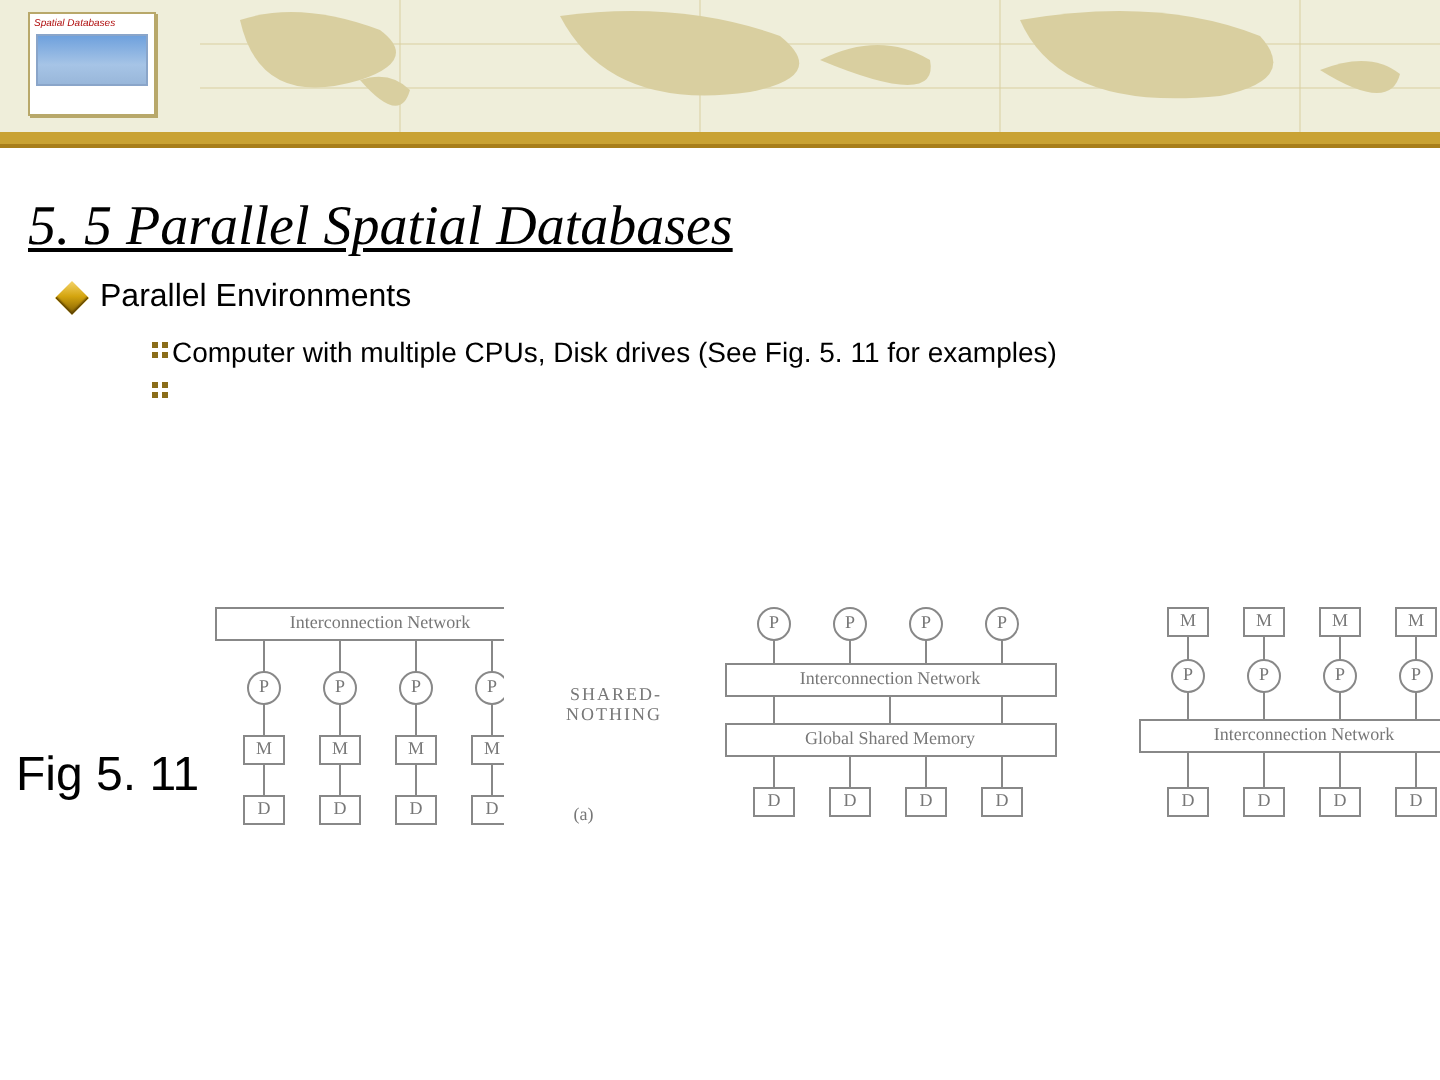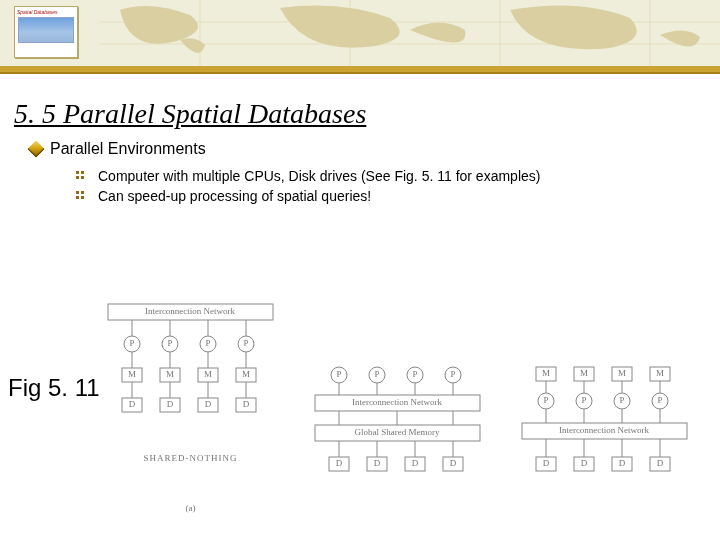--- a/index.html
+++ b/index.html
@@ -82,21 +82,21 @@
     box-shadow: inset -1px -1px 1px #5f4400;
     flex: none;
   }
   .sub-list {
     margin-left: 46px;
   }
   .lvl2 {
     font-size: 14px;
     line-height: 20px;
     display: flex;
-    gap: 12px;
+    gap: 0;
     align-items: flex-start;
   }
   .dots4 {
     width: 10px;
     height: 10px;
     position: relative;
     flex: none;
     margin-top: 5px;
   }
   .dots4 span {
@@ -126,22 +126,23 @@
     width: 620px;
     color: #6a6a6a;
     font-family: "Times New Roman", serif;
     font-size: 10px;
     display: flex;
     gap: 22px;
     align-items: flex-end;
   }
   .arch {
     display: flex;
-    flex-direction: column;
+    flex-direction: row;
     align-items: center;
+    text-align: right;
   }
   svg { display: block; }
   .node-rect {
     fill: #fff;
     stroke: #888;
     stroke-width: 1;
   }
   .node-circ {
     fill: #fff;
     stroke: #888;
@@ -220,21 +221,20 @@
         </span>
       <span>Computer with multiple CPUs, Disk drives (See Fig. 5. 11 for examples)</span>
     </div>
     <div class="lvl2">
       <span class="dots4">
           <span class="d1"></span>
           <span class="d2"></span>
           <span class="d3"></span>
           <span class="d4"></span>
         </span>
-      <span>Can speed-up processing of spatial queries!</span>
     </div>
   </div>
 </div>
 
 <div class="fig-label">Fig 5. 11</div>
 
 <div class="figwrap">
 
   <div class="arch">
     <svg width="185" height="150">

